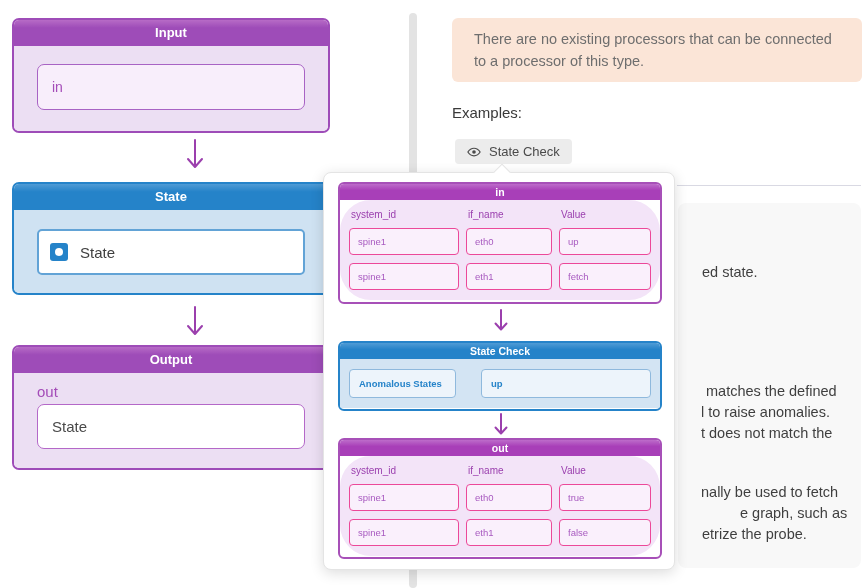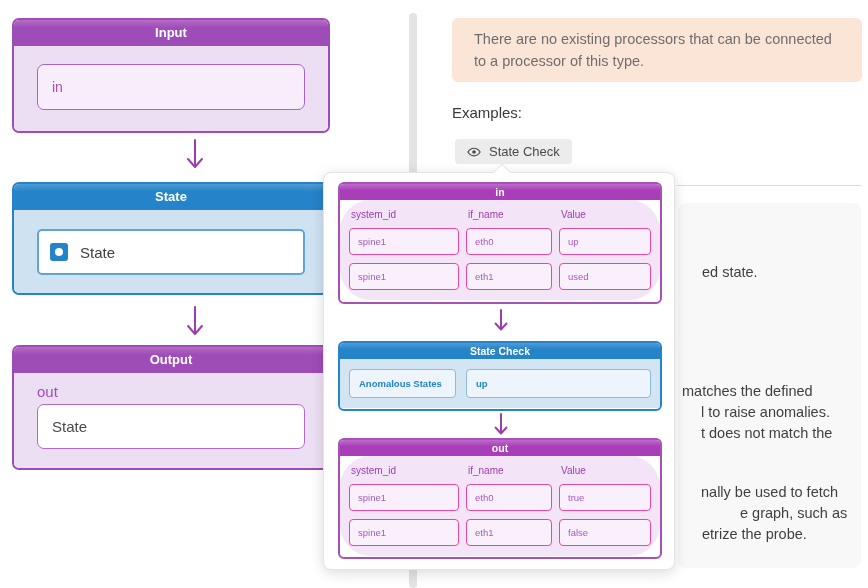--- a/index.html
+++ b/index.html
@@ -66,21 +66,21 @@
 
   .sec-in  { top:9px;   height:122px; }
   .sec-chk { top:168px; height:70px; }
   .sec-out { top:265px; height:121px; }
 
   .ptable { padding:6px 9px 10px; display:grid; grid-template-columns:110px 86px 1fr; column-gap:7px; row-gap:8px; }
   .pcol { color:#9a3fae; font-size:10px; padding:3px 0 0 2px; }
   .pcell { height:27px; background:#faf0fc; border:1px solid #ec4899; border-radius:4px;
            display:flex; align-items:center; padding-left:8px; color:#a85ac0; font-size:9.5px; }
 
-  .chk-bd { display:flex; gap:10px; padding:10px 9px; }
+  .chk-bd { display:flex; gap:25px; padding:10px 9px; }
   .chk-f { height:29px; background:#edf4fb; border:1px solid #8fb9dd; border-radius:4px;
            display:flex; align-items:center; padding-left:9px; color:#2583c9; font-size:9.5px; font-weight:bold; }
   .chk-label { width:107px; }
   .chk-value { flex:1; }
 
   .popup-arrow { position:absolute; left:168px; }
   .pa1 { top:136px; } .pa2 { top:240px; }
 </style>
 </head>
 <body>
@@ -139,42 +139,42 @@
       <path d="M12 5.5C5.5 5.5 1.5 12 1.5 12s4 6.5 10.5 6.5S22.5 12 22.5 12 18.5 5.5 12 5.5z" fill="none" stroke="#4a4a4a" stroke-width="2"></path>
       <circle cx="12" cy="12" r="3.1" fill="#4a4a4a"></circle>
     </svg>
     <span>State Check</span>
   </button>
 
   <div class="divider"></div>
   <div class="doc-panel"></div>
 
   <div class="doc-line" style="left:674px; top:264px;">ed state.</div>
-  <div class="doc-line" style="left:654px; top:383px;">matches the defined</div>
+  <div class="doc-line" style="left:678px; top:383px;">matches the defined</div>
   <div class="doc-line" style="left:673px; top:404px;">l to raise anomalies.</div>
   <div class="doc-line" style="left:673px; top:484px;">nally be used to fetch</div>
   <div class="doc-line" style="left:673px; top:425px;">t does not match the</div>
   <div class="doc-line" style="left:674px; top:505px;padding-left:38px;">e graph, such as</div>
   <div class="doc-line" style="left:674px; top:526px;">etrize the probe.</div>
 
   <div class="popup">
     <div class="popup-caret"></div>
 
     <div class="psec ppl sec-in">
       <div class="phd">in</div>
       <div class="pbd ptable">
         <div class="pcol">system_id</div>
         <div class="pcol">if_name</div>
         <div class="pcol">Value</div>
         <div class="pcell">spine1</div>
         <div class="pcell">eth0</div>
         <div class="pcell">up</div>
         <div class="pcell">spine1</div>
         <div class="pcell">eth1</div>
-        <div class="pcell">used</div>
+        <div class="pcell">fetch</div>
       </div>
     </div>
 
     <svg class="popup-arrow pa1" width="18" height="26">
       <line x1="9" y1="1" x2="9" y2="19" stroke="#9b3fad" stroke-width="2" stroke-linecap="round"></line>
       <path d="M3.5 14.5 L9 20.5 L14.5 14.5" fill="none" stroke="#9b3fad" stroke-width="2" stroke-linecap="round" stroke-linejoin="round"></path>
     </svg>
 
     <div class="psec pbl sec-chk">
       <div class="phd">State Check</div>

